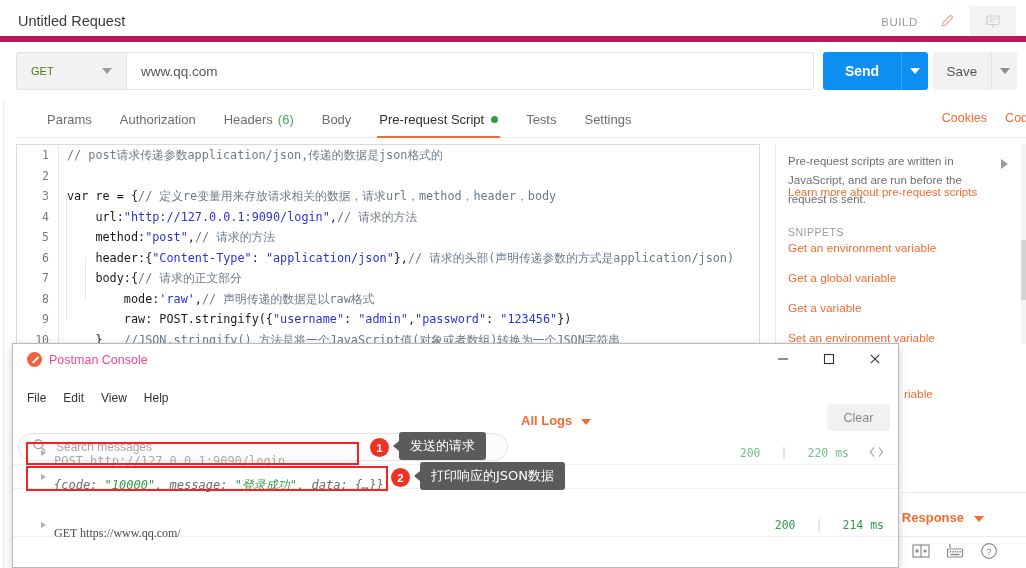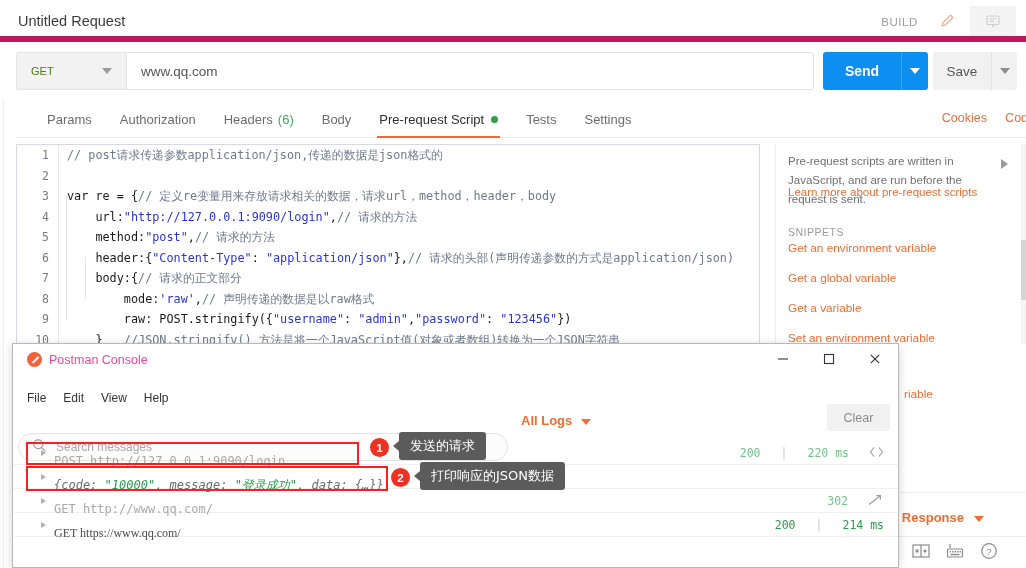--- a/index.html
+++ b/index.html
@@ -441,33 +441,20 @@
             </svg>
         </span>
       </span>
     </div>
 
     <div class="log-row" style="top:24px">
       <span class="log-caret"></span>
       <span class="log-text json"><span>{code: </span><span class="green">"10000"</span><span>, message: </span><span class="green">"登录成功"</span><span>, data: {…}}</span></span>
     </div>
 
-    <div class="log-row" style="top:48px">
-      <span class="log-caret"></span>
-      <span class="log-text dim">GET http://www.qq.com/</span>
-      <span class="log-meta">
-        <span>302</span>
-        <span>
-          <svg width="16" height="12" viewBox="0 0 16 12">
-              <path d="M1 10.5L12 2" fill="none" stroke="#9a9a9a" stroke-width="1.1"></path>
-              <path d="M8.4 1.6h4v4" fill="none" stroke="#9a9a9a" stroke-width="1.1"></path>
-            </svg>
-        </span>
-      </span>
-    </div>
 
     <div class="log-row" style="top:72px; border-bottom:1px solid #f0f0f0;">
       <span class="log-caret"></span>
       <span class="log-text dark">GET https://www.qq.com/</span>
       <span class="log-meta" style="color:#2e9c4b">
         <span>200</span>
         <span class="sep">|</span>
         <span>214 ms</span>
       </span>
     </div>

